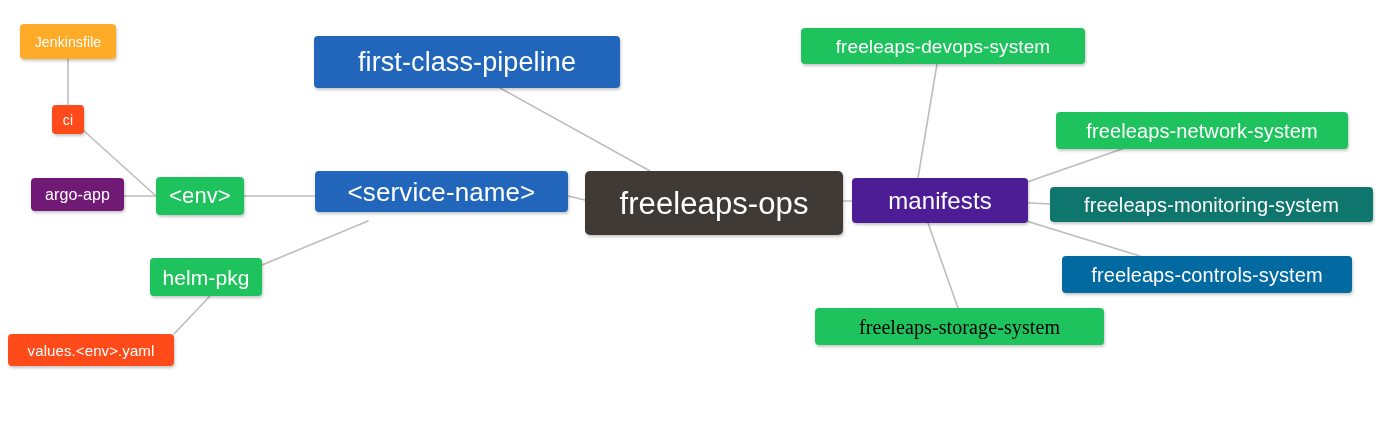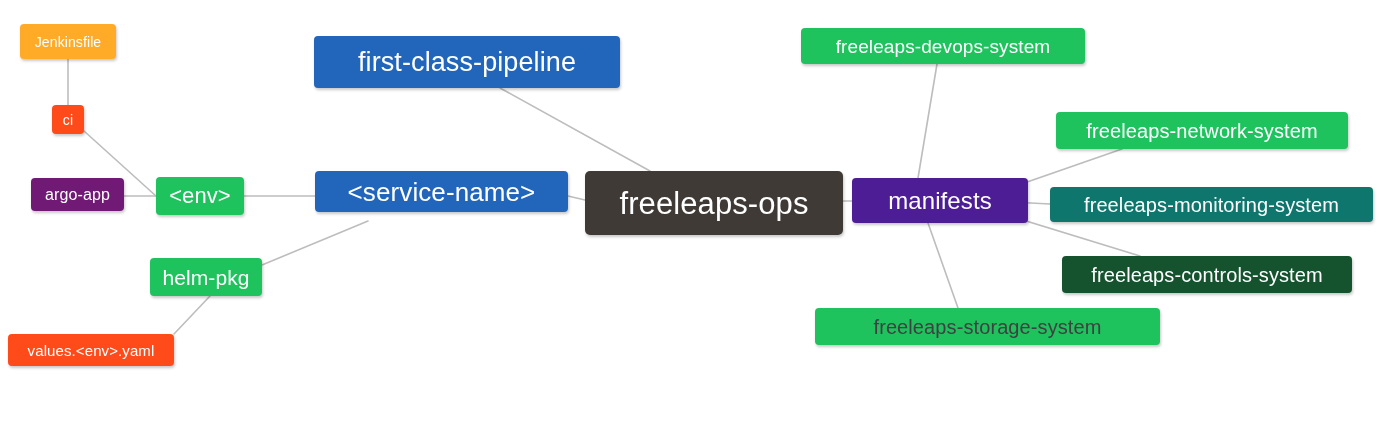--- a/index.html
+++ b/index.html
@@ -71,16 +71,16 @@
       <div class="mm-node" style="left: 156px; top: 177px; width: 88px; height: 38px; background: rgb(30, 195, 94); font-size: 22px; color: rgb(255, 255, 255);">&lt;env&gt;</div>
       <div class="mm-node" style="left: 150px; top: 258px; width: 112px; height: 38px; background: rgb(30, 195, 94); font-size: 21px; color: rgb(255, 255, 255);">helm-pkg</div>
       <div class="mm-node" style="left: 8px; top: 334px; width: 166px; height: 32px; background: rgb(255, 75, 26); font-size: 15px; color: rgb(255, 255, 255);">values.&lt;env&gt;.yaml</div>
       <div class="mm-node" style="left: 314px; top: 36px; width: 306px; height: 52px; background: rgb(34, 102, 187); font-size: 27px; color: rgb(255, 255, 255);">first-class-pipeline</div>
       <div class="mm-node" style="left: 315px; top: 171px; width: 253px; height: 41px; background: rgb(34, 102, 187); font-size: 26px; color: rgb(255, 255, 255);">&lt;service-name&gt;</div>
       <div class="mm-node root" style="left: 585px; top: 171px; width: 258px; height: 64px; background: rgb(63, 58, 54); font-size: 31px; color: rgb(255, 255, 255);">freeleaps-ops</div>
       <div class="mm-node" style="left: 852px; top: 178px; width: 176px; height: 45px; background: #4c1d95; font-size: 24px; color: rgb(255, 255, 255);">manifests</div>
       <div class="mm-node" style="left: 801px; top: 28px; width: 284px; height: 36px; background: rgb(30, 195, 94); font-size: 19px; color: rgb(255, 255, 255);">freeleaps-devops-system</div>
       <div class="mm-node" style="left: 1056px; top: 112px; width: 292px; height: 37px; background: rgb(30, 195, 94); font-size: 20px; color: rgb(255, 255, 255);">freeleaps-network-system</div>
       <div class="mm-node" style="left: 1050px; top: 187px; width: 323px; height: 35px; background: #0f766e; font-size: 20px; color: rgb(255, 255, 255);">freeleaps-monitoring-system</div>
-      <div class="mm-node" style="left: 1062px; top: 256px; width: 290px; height: 37px; background: #14532d; font-size: 20px; color: rgb(255, 255, 255);">freeleaps-controls-system</div>
-      <div class="mm-node" style="left: 815px; top: 308px; width: 345px; height: 37px; background: rgb(30, 195, 94); font-size: 20px; color: #404040;">freeleaps-storage-system</div>
+      <div class="mm-node" style="left: 1062px; top: 256px; width: 290px; height: 37px; background: #0369a1; font-size: 20px; color: rgb(255, 255, 255);">freeleaps-controls-system</div>
+      <div class="mm-node" style="left: 815px; top: 308px; width: 289px; height: 37px; background: rgb(30, 195, 94); font-size: 20px; color: #000000; font-family: Liberation Serif, serif;">freeleaps-storage-system</div>
     </div>
 </div>
 
 </body></html>

